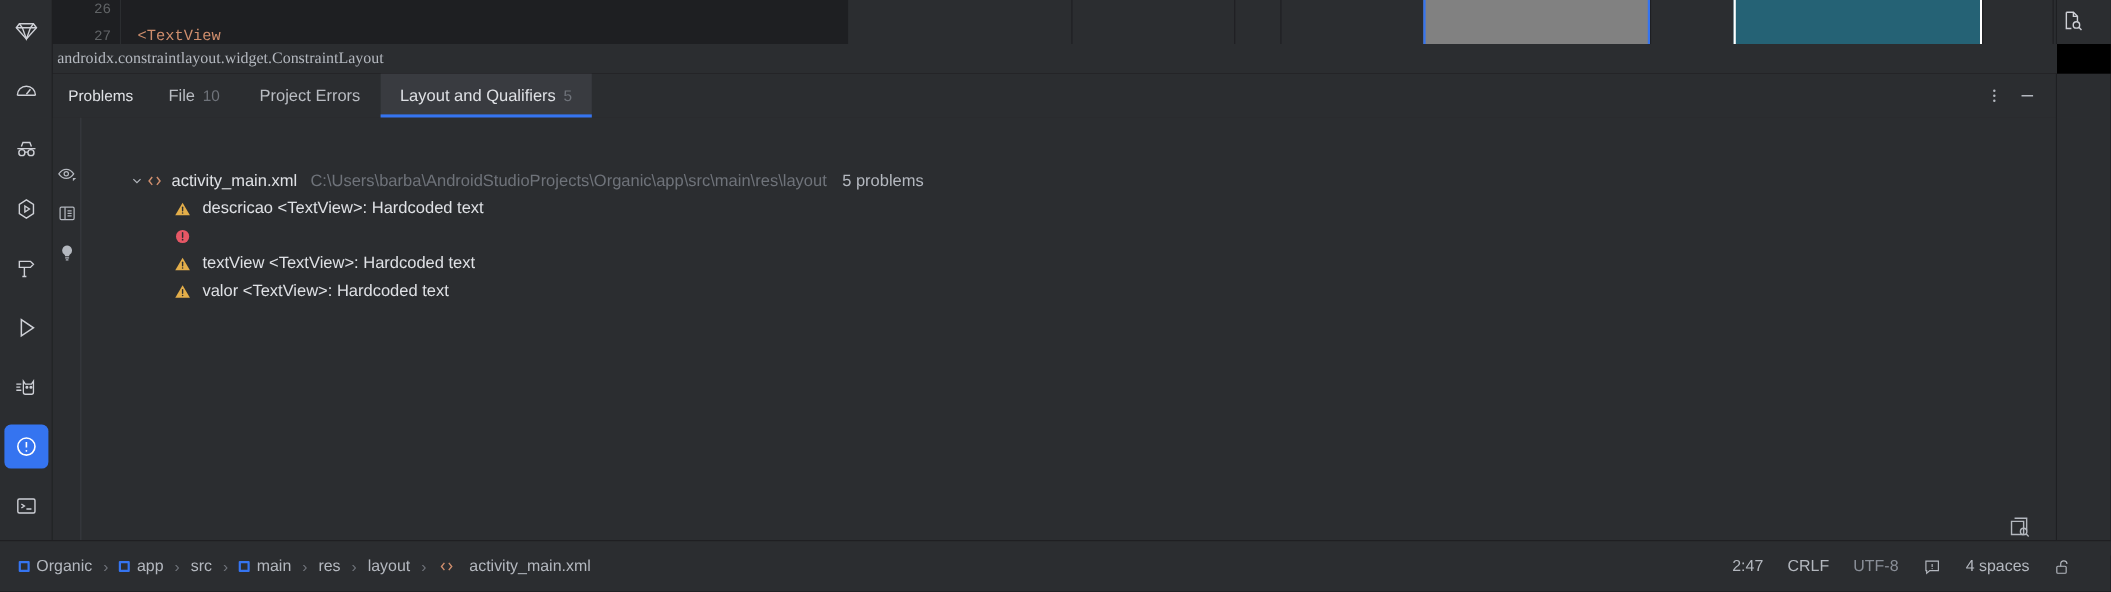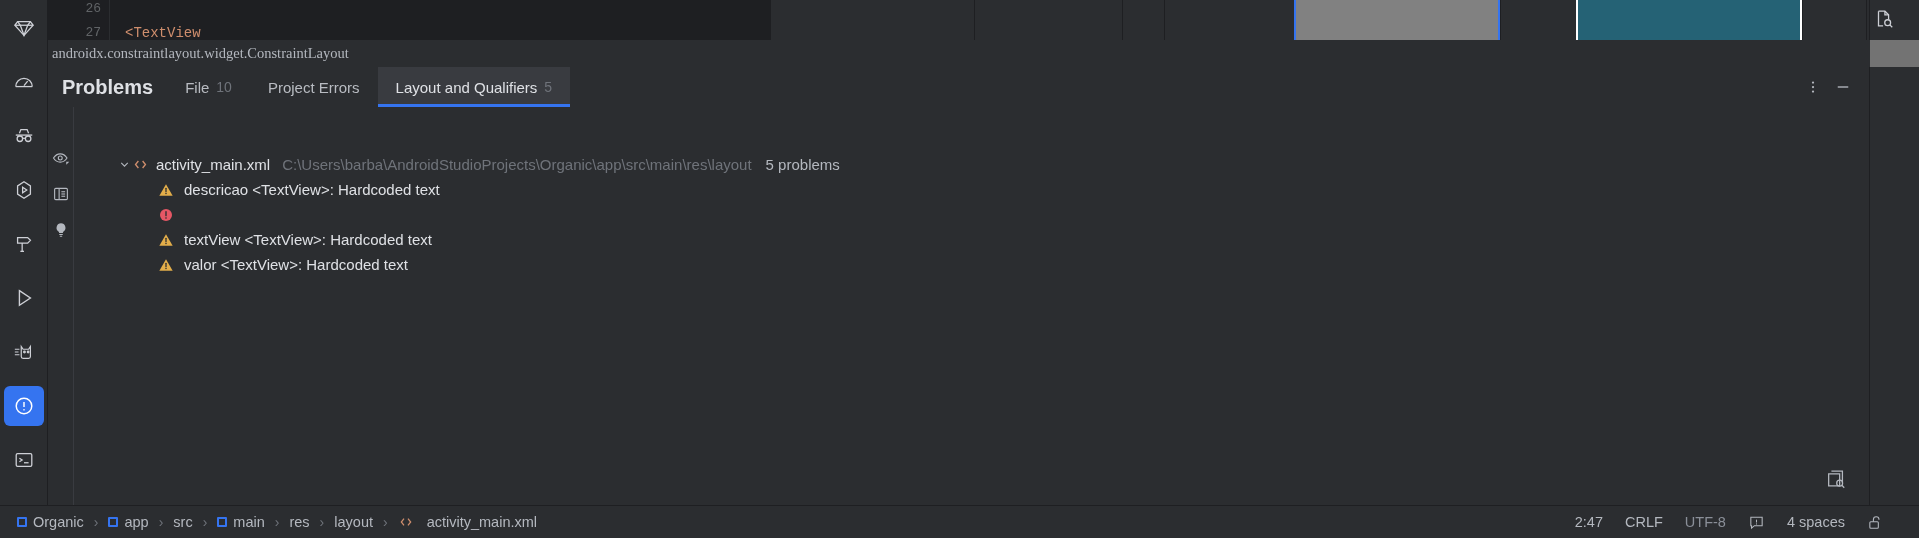--- a/index.html
+++ b/index.html
@@ -5,21 +5,21 @@
   * { box-sizing: border-box; margin: 0; padding: 0; }
   html, body {
     width: 1919px; height: 538px;
     background: #2b2d30;
     font-family: "Liberation Sans", sans-serif;
     overflow: hidden;
   }
   #app {
     position: relative;
     width: 1919px; height: 538px;
-    background: #737373;
+    background: #000000;
   }
 
   
   .activity-bar {
     position: absolute; left: 0; top: 0;
     width: 48px; height: 505px;
     background: #2b2d30;
     border-right: 1px solid #1e1f22;
     display: flex; flex-direction: column; align-items: center;
   }
@@ -106,21 +106,21 @@
   }
   .tw-header {
     position: relative;
     height: 40px; width: 1822px;
     background: #2b2d30;
     display: flex; align-items: stretch;
   }
   .tw-title {
     display: flex; align-items: center;
     padding: 0 14px 0 14px;
-    color: #dfe1e5; font-size: 20px; font-weight: bold;
+    color: #dfe1e5; font-size: 14px; font-weight: normal;
     white-space: nowrap;
   }
   .tw-tab {
     display: flex; align-items: center; gap: 7px;
     padding: 0 18px;
     color: #b9bcc2; font-size: 15px;
     white-space: nowrap;
     position: relative;
   }
   .tw-tab .count { color: #6f737a; font-size: 14px; }
@@ -181,21 +181,21 @@
   .xml-icon { margin-right: 7px; display: flex; align-items: center; }
   .file-name { color: #dfe1e5; margin-right: 12px; }
   .file-path { color: #6f737a; margin-right: 14px; }
   .file-count { color: #b4b8bf; }
   .sev { margin-right: 10px; display: flex; align-items: center; }
   .prob-text { color: #dfe1e5; }
 
   
   .statusbar {
     position: absolute; left: 0; bottom: 0;
-    width: 1919px; height: 33px;
+    width: 1919px; height: 47px;
     background: #2b2d30;
     border-top: 1px solid #1e1f22;
     display: flex; align-items: center;
   }
   .crumbs {
     display: flex; align-items: center;
     padding-left: 14px; gap: 4px;
   }
   .crumb {
     display: flex; align-items: center; gap: 6px;

